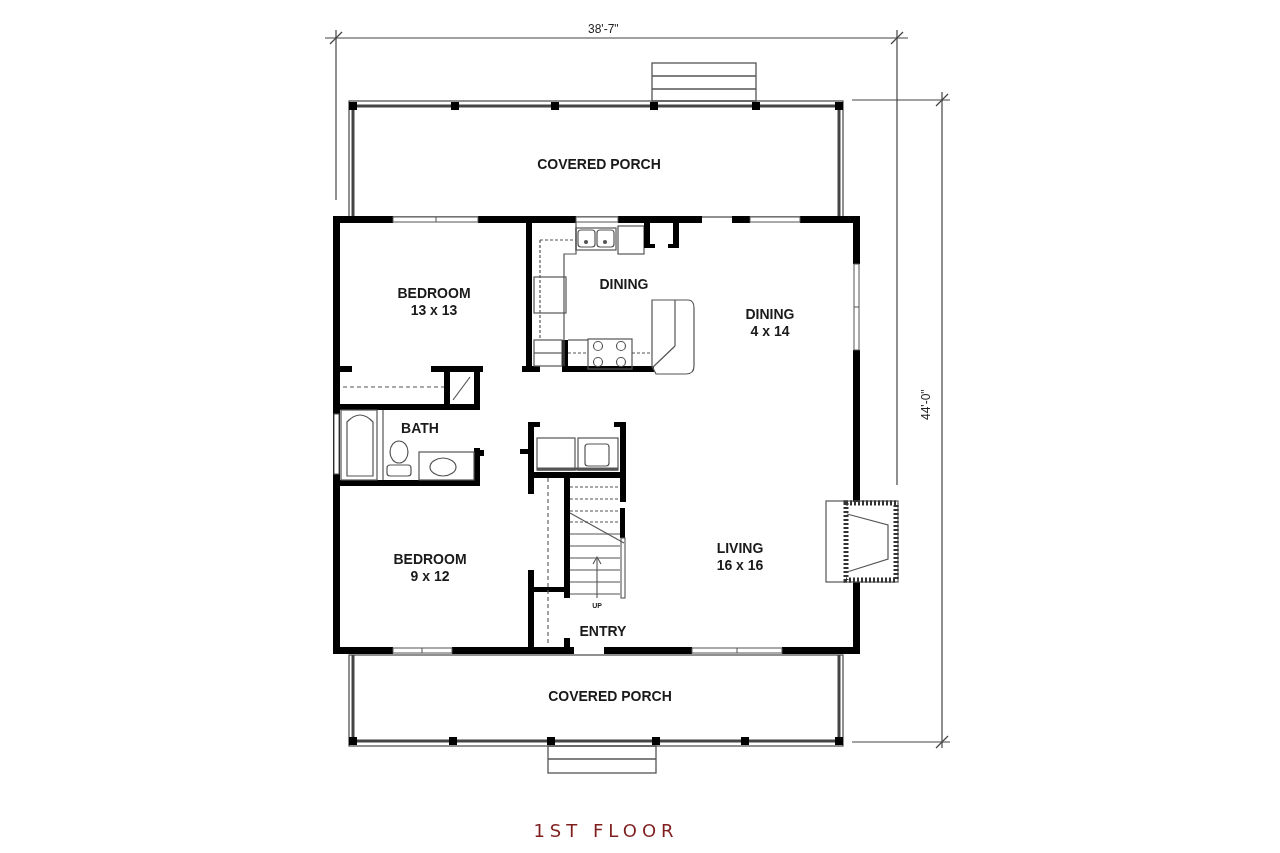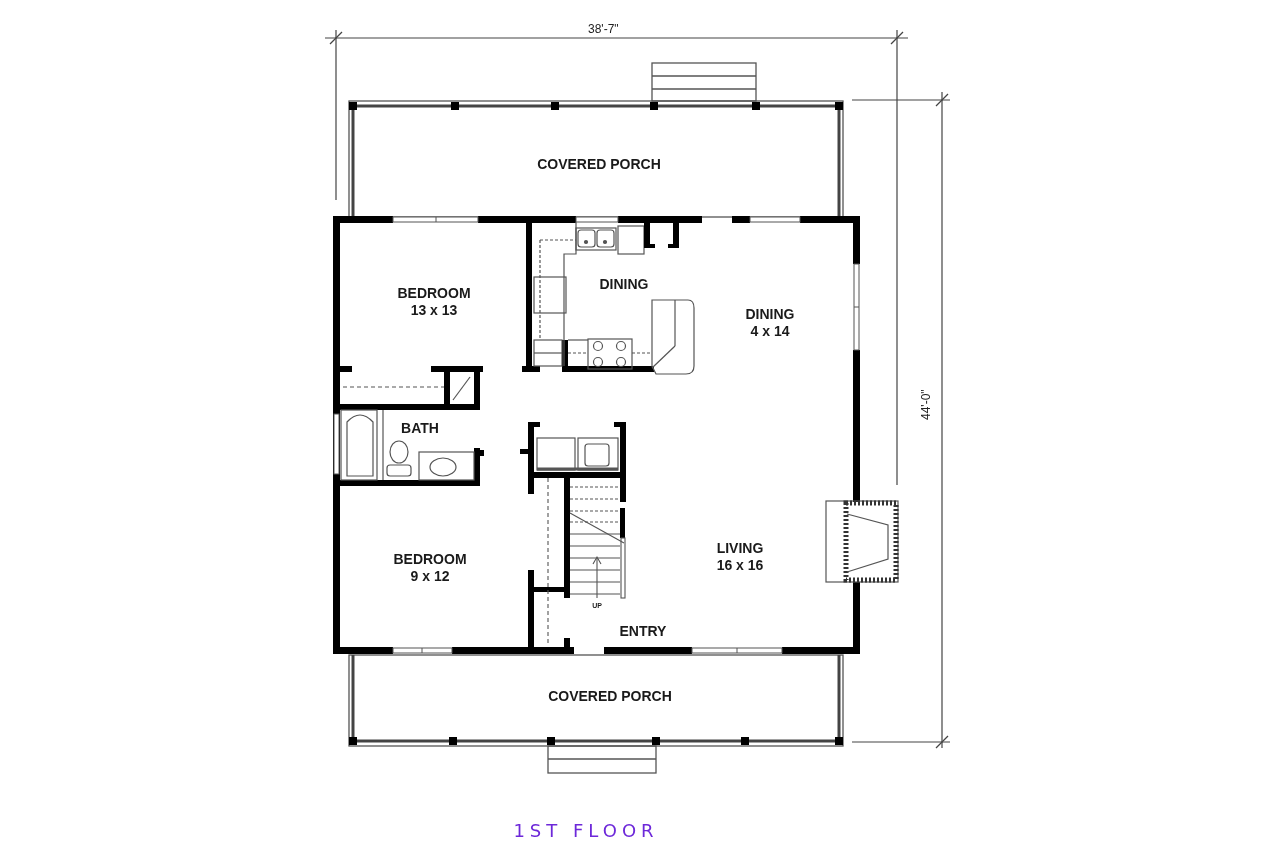--- a/index.html
+++ b/index.html
@@ -1,20 +1,20 @@
 <!DOCTYPE html>
 <html><head>
 <meta charset="utf-8">
 <style>
   html, body { margin: 0; padding: 0; background: #ffffff; }
   body { width: 1280px; height: 853px; position: relative; overflow: hidden; font-family: "Liberation Sans", sans-serif; }
   svg { position: absolute; left: 0; top: 0; }
   .lbl { position: absolute; color: #1a1a1a; font-size: 14px; text-align: center; line-height: 17px; white-space: nowrap; transform: translateX(-50%); font-weight: bold; }
   .dim { position: absolute; color: #222; font-size: 12px; white-space: nowrap; }
-  .floor-title { position: absolute; left: 586px; top: 820px; transform: translateX(-50%); font-family: "DejaVu Sans", sans-serif; font-size: 18px; letter-spacing: 5px; color: #6d28d9; white-space: nowrap; }
+  .floor-title { position: absolute; left: 606px; top: 820px; transform: translateX(-50%); font-family: "DejaVu Sans", sans-serif; font-size: 18px; letter-spacing: 5px; color: #7f1d1d; white-space: nowrap; }
 </style>
 </head>
 <body>
 
 <svg width="1280" height="853" viewBox="0 0 1280 853">
 
   <g stroke="#444" stroke-width="1.2" fill="none">
     <line x1="325" y1="38" x2="908" y2="38"></line>
     <line x1="336" y1="30" x2="336" y2="200"></line>
     <line x1="897" y1="30" x2="897" y2="485"></line>
@@ -246,21 +246,21 @@
 <div class="lbl" style="left:740px; top:540px;">
   <div>LIVING</div>
   <div>16 x 16</div>
 </div>
 
 <div class="lbl" style="left:430px; top:551px;">
   <div>BEDROOM</div>
   <div>9 x 12</div>
 </div>
 
-<div class="lbl" style="left:603px; top:623px;margin-left:40px;">
+<div class="lbl" style="left:603px; top:623px;">
   <div>ENTRY</div>
 </div>
 
 <div class="lbl" style="left:597px; top:601px; font-size:7px; line-height:9px;">UP</div>
 
 <div class="lbl" style="left:610px; top:688px;">
   <div>COVERED PORCH</div>
 </div>
 
 <div class="floor-title">1ST FLOOR</div>

